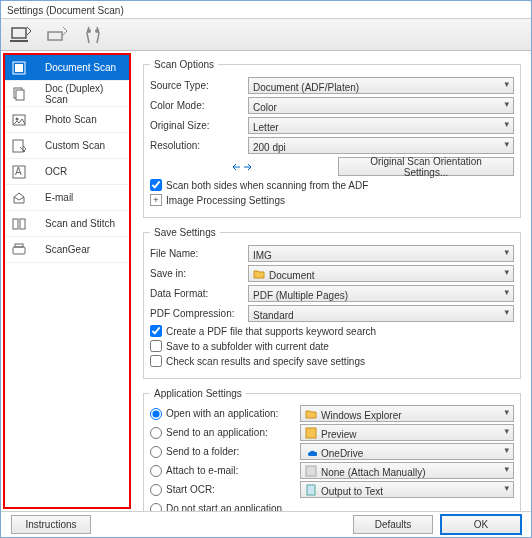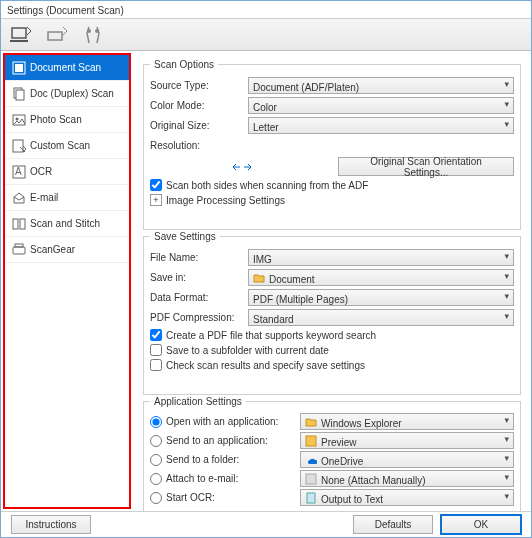--- a/index.html
+++ b/index.html
@@ -3,26 +3,26 @@
 <meta charset="utf-8">
 <style>
 *{box-sizing:border-box;margin:0;padding:0;font-family:"Segoe UI",Tahoma,sans-serif;font-size:10px;color:#333}
 body{background:#fff}
 .window{width:532px;height:538px;border:1px solid #7aa7d6;display:flex;flex-direction:column;background:#fff}
 .titlebar{height:18px;background:#fff;border-bottom:1px solid #d0d0d0;padding:2px 6px;display:flex;align-items:flex-end}
 .toolbar{height:32px;background:linear-gradient(#f5f5f5,#e8e8e8);border-bottom:1px solid #c0c0c0;display:flex;align-items:center;padding:0 8px;gap:12px}
 .tb-icon{width:24px;height:24px;display:flex;align-items:center;justify-content:center;cursor:pointer}
 .body{flex:1;display:flex;overflow:hidden}
 .sidebar{width:128px;border:2px solid #e00;margin:2px;background:#fff;overflow:hidden}
-.sb-item{display:flex;align-items:center;gap:3px;padding:6px 6px;height:26px;cursor:pointer;border-bottom:1px solid #f0f0f0}
+.sb-item{display:flex;align-items:center;gap:18px;padding:6px 6px;height:26px;cursor:pointer;border-bottom:1px solid #f0f0f0}
 .sb-item.active{background:#0a72d6;color:#fff}
 .sb-item.active *{color:#fff}
 .sb-ic{width:16px;height:16px;display:flex;align-items:center;justify-content:center;flex-shrink:0}
 .main{flex:1;padding:8px 10px;overflow:auto}
-fieldset{border:1px solid #d0d0d0;margin-bottom:1px;padding:4px 6px 20px}
+fieldset{border:1px solid #d0d0d0;margin-bottom:9px;padding:4px 6px 8px}
 legend{padding:0 4px;font-size:10px}
 .row{display:flex;align-items:center;margin:3px 0;min-height:17px}
 .lbl{width:98px;flex-shrink:0}
 .sel{flex:1;height:17px;background:linear-gradient(#f8f8f8,#e8e8e8);border:1px solid #aaa;padding:0 16px 0 4px;position:relative;cursor:pointer;display:flex;align-items:flex-end}
 .sel::after{content:"▾";position:absolute;right:4px;top:1px;font-size:9px;color:#555}
 .sel.ic{padding-left:20px}
 .sel .sic{position:absolute;left:3px;top:1px;width:13px;height:13px;display:flex;align-items:center;justify-content:center}
 .chk{display:flex;align-items:center;gap:4px;margin:3px 0}
 .chk input{width:12px;height:12px}
 .rad{display:flex;align-items:center;gap:4px}
@@ -163,20 +163,23 @@
             </div>
         </div>
         <div class="row">
           <span class="lbl">Original Size:</span>
           <div class="sel">
               <span>Letter</span>
             </div>
         </div>
         <div class="row">
           <span class="lbl">Resolution:</span>
+          <div class="sel">
+              <span>200 dpi</span>
+            </div>
         </div>
         <div class="row">
           <span class="link-ic">
               <svg width="20" height="12">
                 <path d="M2 6h6M4 3l-3 3 3 3" stroke="#06c" fill="none"></path>
                 <path d="M12 6h6M16 3l3 3-3 3" stroke="#06c" fill="none"></path>
               </svg>
             </span>
           <button class="btn btn-wide">Original Scan Orientation Settings...</button>
         </div>

